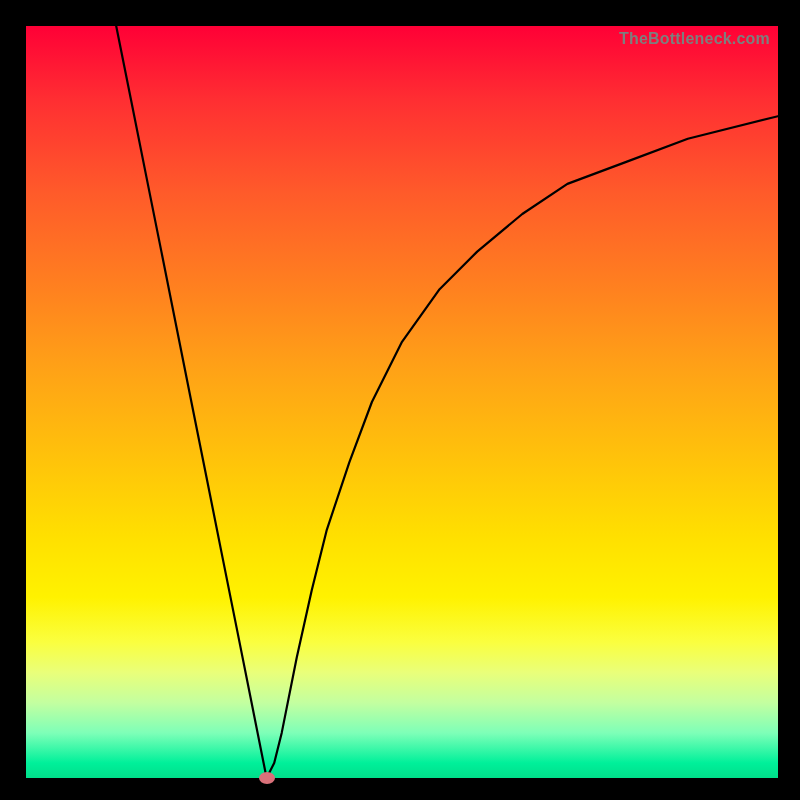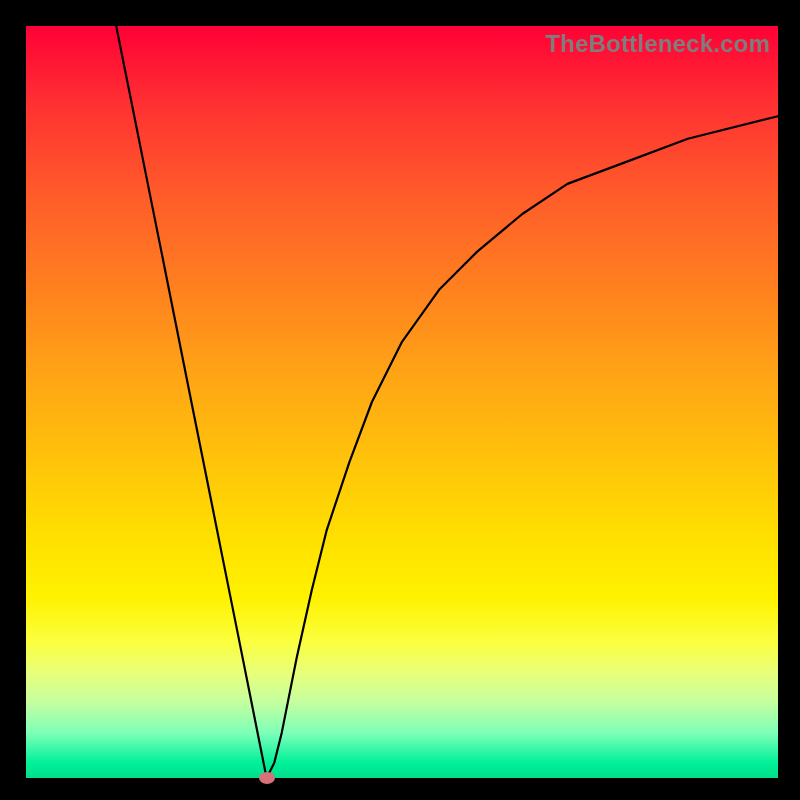--- a/index.html
+++ b/index.html
@@ -31,21 +31,21 @@
       #7effb8 94%,
       #00f09a 98%,
       #00df8a 100%
     );
   }
   .watermark {
     position: absolute;
     top: 4px;
     right: 8px;
     font-family: Arial, Helvetica, sans-serif;
-    font-size: 24px;
+    font-size: 16px;
     font-weight: 600;
     color: #7e7e7e;
     letter-spacing: 0.2px;
   }
   svg.curve {
     position: absolute;
     inset: 0;
     width: 100%;
     height: 100%;
   }

